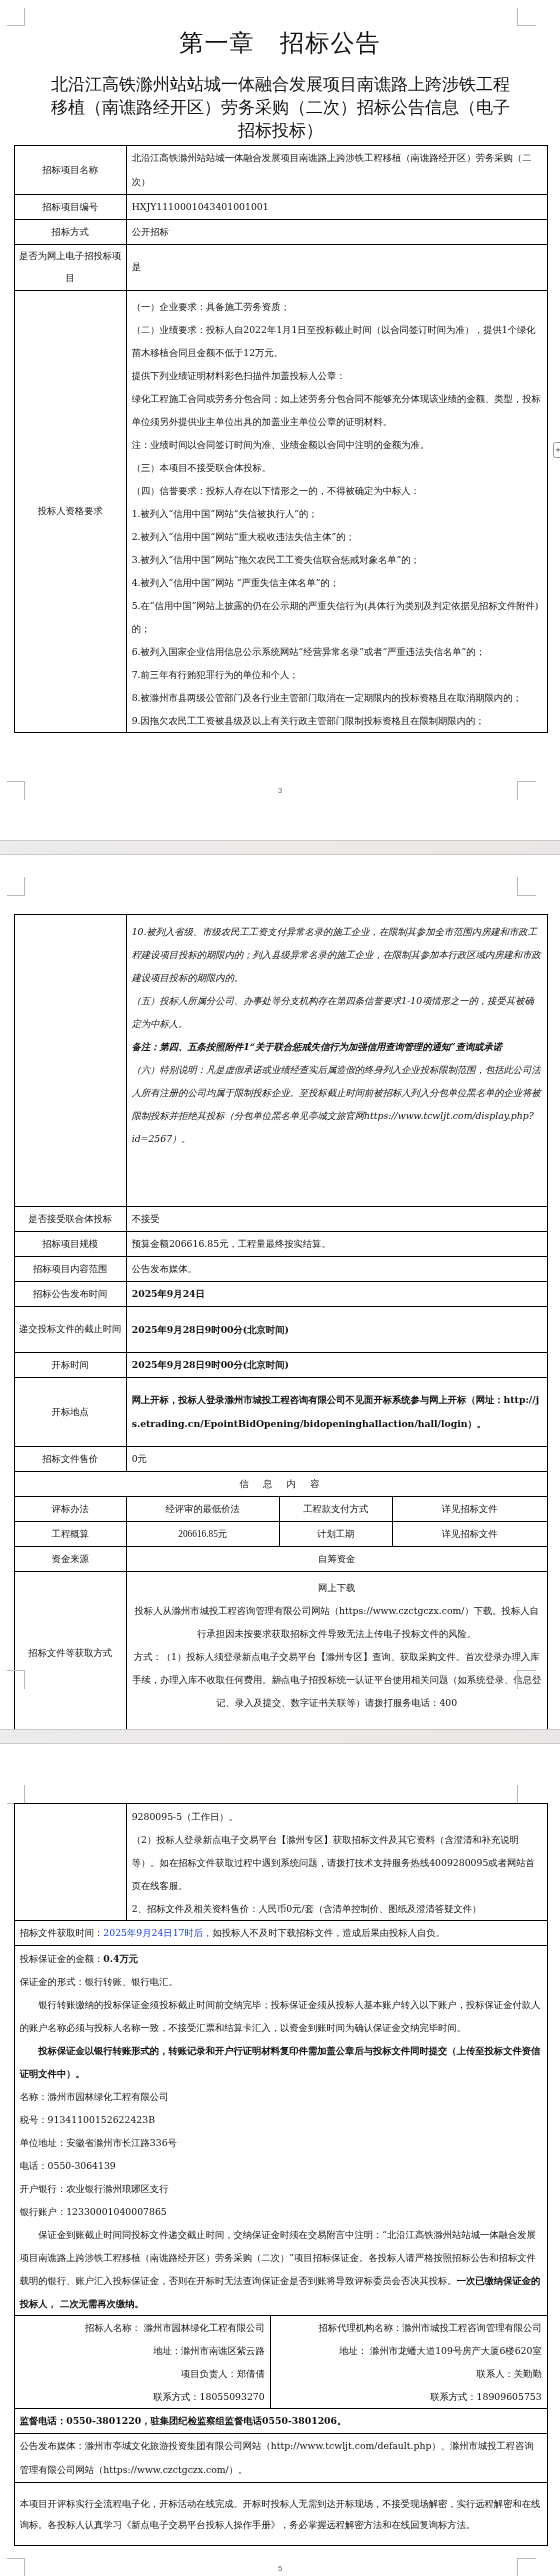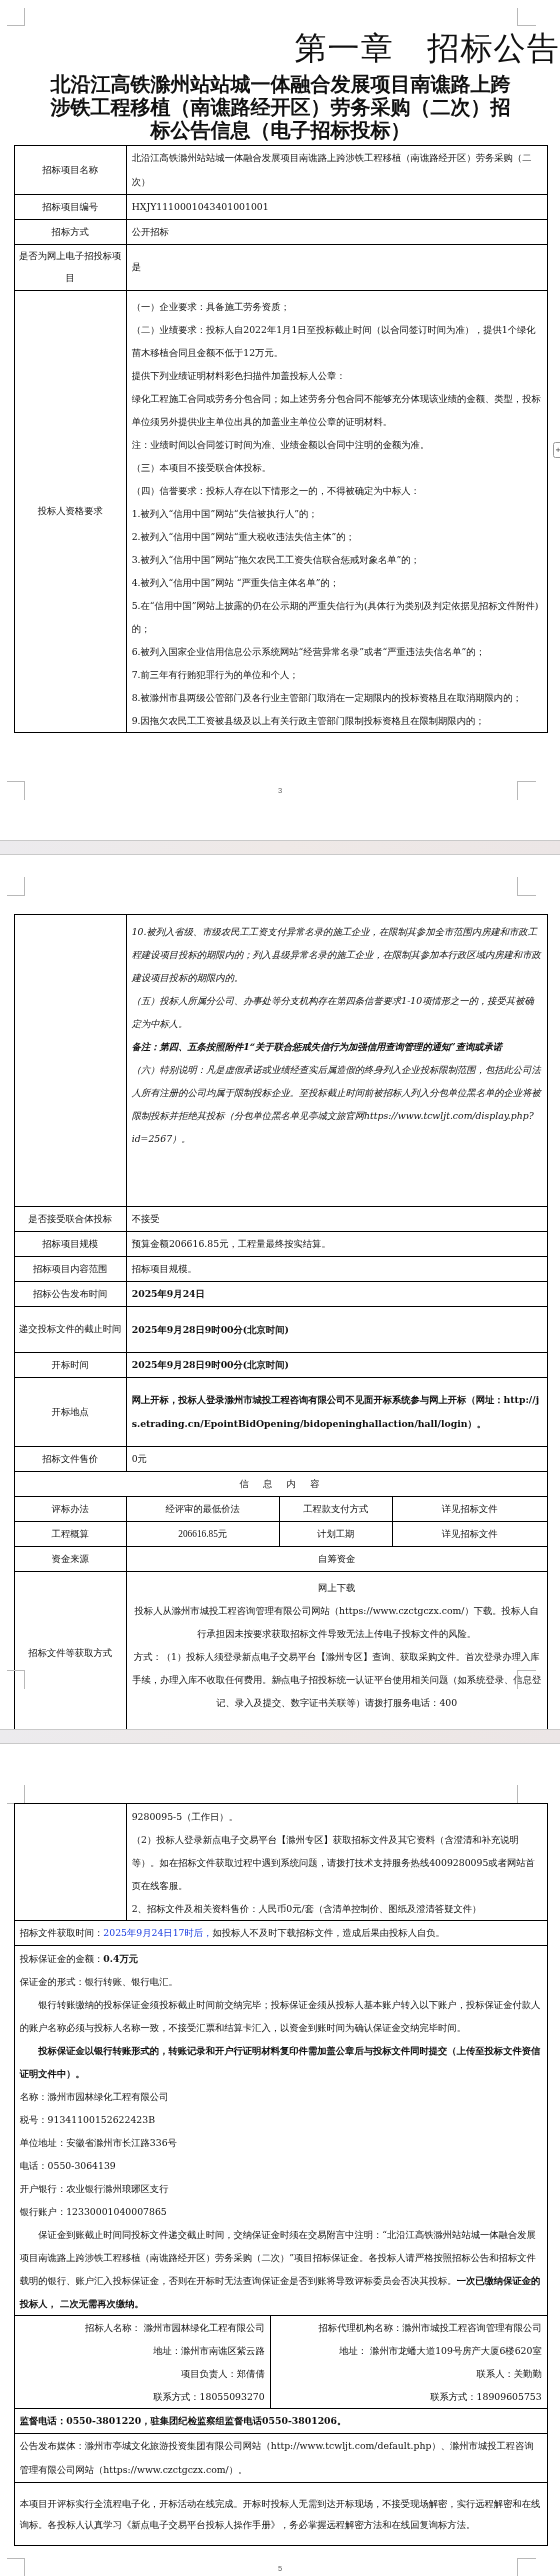--- a/index.html
+++ b/index.html
@@ -6,22 +6,22 @@
   html, body { width: 560px; background: #ffffff; }
   body { font-family: "DejaVu Serif", "Liberation Serif", serif; color: #111; position: relative; height: 2576px; overflow: hidden; }
   .page { position: absolute; left: 0; width: 560px; background: #fff; }
   .crop { position: absolute; width: 18.7px; height: 18.7px; border-color: #b8b8b8; border-style: solid; border-width: 0; }
   .crop.tl { border-right-width: 0.6px; border-bottom-width: 0.6px; }
   .crop.tr { border-left-width: 0.6px; border-bottom-width: 0.6px; }
   .crop.bl { border-right-width: 0.6px; border-top-width: 0.6px; }
   .crop.br { border-left-width: 0.6px; border-top-width: 0.6px; }
   .page-num { position: absolute; left: 0; width: 560px; text-align: center; font-family: "Liberation Sans", sans-serif; font-size: 7.5px; color: #666; }
   .page-gap { position: absolute; left: 0; width: 560px; height: 15px; background: linear-gradient(90deg,#ecebee,#efe9e7,#ece6e6); border-top: 0.6px solid #c9c9c9; border-bottom: 0.6px solid #c9c9c9; }
-  .chapter-title { position: absolute; left: 0; width: 560px; top: 27px; text-align: right; font-size: 32px; letter-spacing: 1.2px; font-weight: normal; }
-  .doc-title { position: absolute; left: 44px; width: 473px; top: 73px; text-align: center; font-size: 20px; line-height: 23px; font-weight: bold; }
+  .chapter-title { position: absolute; left: 0; width: 560px; top: 27px; text-align: center; font-size: 24px; letter-spacing: 1.2px; font-weight: normal; }
+  .doc-title { position: absolute; left: 44px; width: 473px; top: 73px; text-align: center; font-size: 17px; line-height: 23px; font-weight: normal; }
   table.t { position: absolute; left: 13.7px; width: 534px; border-collapse: collapse; table-layout: fixed; font-size: 9.3px; }
   table.t td { border: 0.9px solid #000; vertical-align: middle; line-height: 24px; padding: 0 5px; }
   table.t td.lbl { text-align: center; width: 112px; padding: 0 3.7px; line-height: 22.4px; }
   .p { display: block; line-height: 23px; }
   .b { font-weight: bold; }
   .blue { color: #1a3ce0; }
   .indent { text-indent: 2em; }
   .center { text-align: center; font-family: Liberation Serif, serif; }
   .side-handle { position: absolute; left: 553px; top: 442px; width: 8.7px; height: 16px; border: 0.6px solid #999; border-radius: 2.5px 0 0 2.5px; background: #fff; font-family: "DejaVu Sans", sans-serif; font-size: 6.8px; line-height: 15px; text-align: left; padding-left: 1.2px; color: #444; }
 </style>
@@ -114,21 +114,21 @@
     <tr style="height:24px;">
       <td class="lbl">是否接受联合体投标</td>
       <td colspan="3">不接受</td>
     </tr>
     <tr style="height:24px;">
       <td class="lbl">招标项目规模</td>
       <td colspan="3">预算金额206616.85元，工程量最终按实结算。</td>
     </tr>
     <tr style="height:24px;">
       <td class="lbl">招标项目内容范围</td>
-      <td colspan="3">招标项目规模。</td>
+      <td colspan="3">公告发布媒体。</td>
     </tr>
     <tr style="height:24px;">
       <td class="lbl">招标公告发布时间</td>
       <td colspan="3" class="b">2025年9月24日</td>
     </tr>
     <tr style="height:46px;">
       <td class="lbl">递交投标文件的截止时间</td>
       <td colspan="3" class="b">2025年9月28日9时00分(北京时间)</td>
     </tr>
     <tr style="height:24px;">

